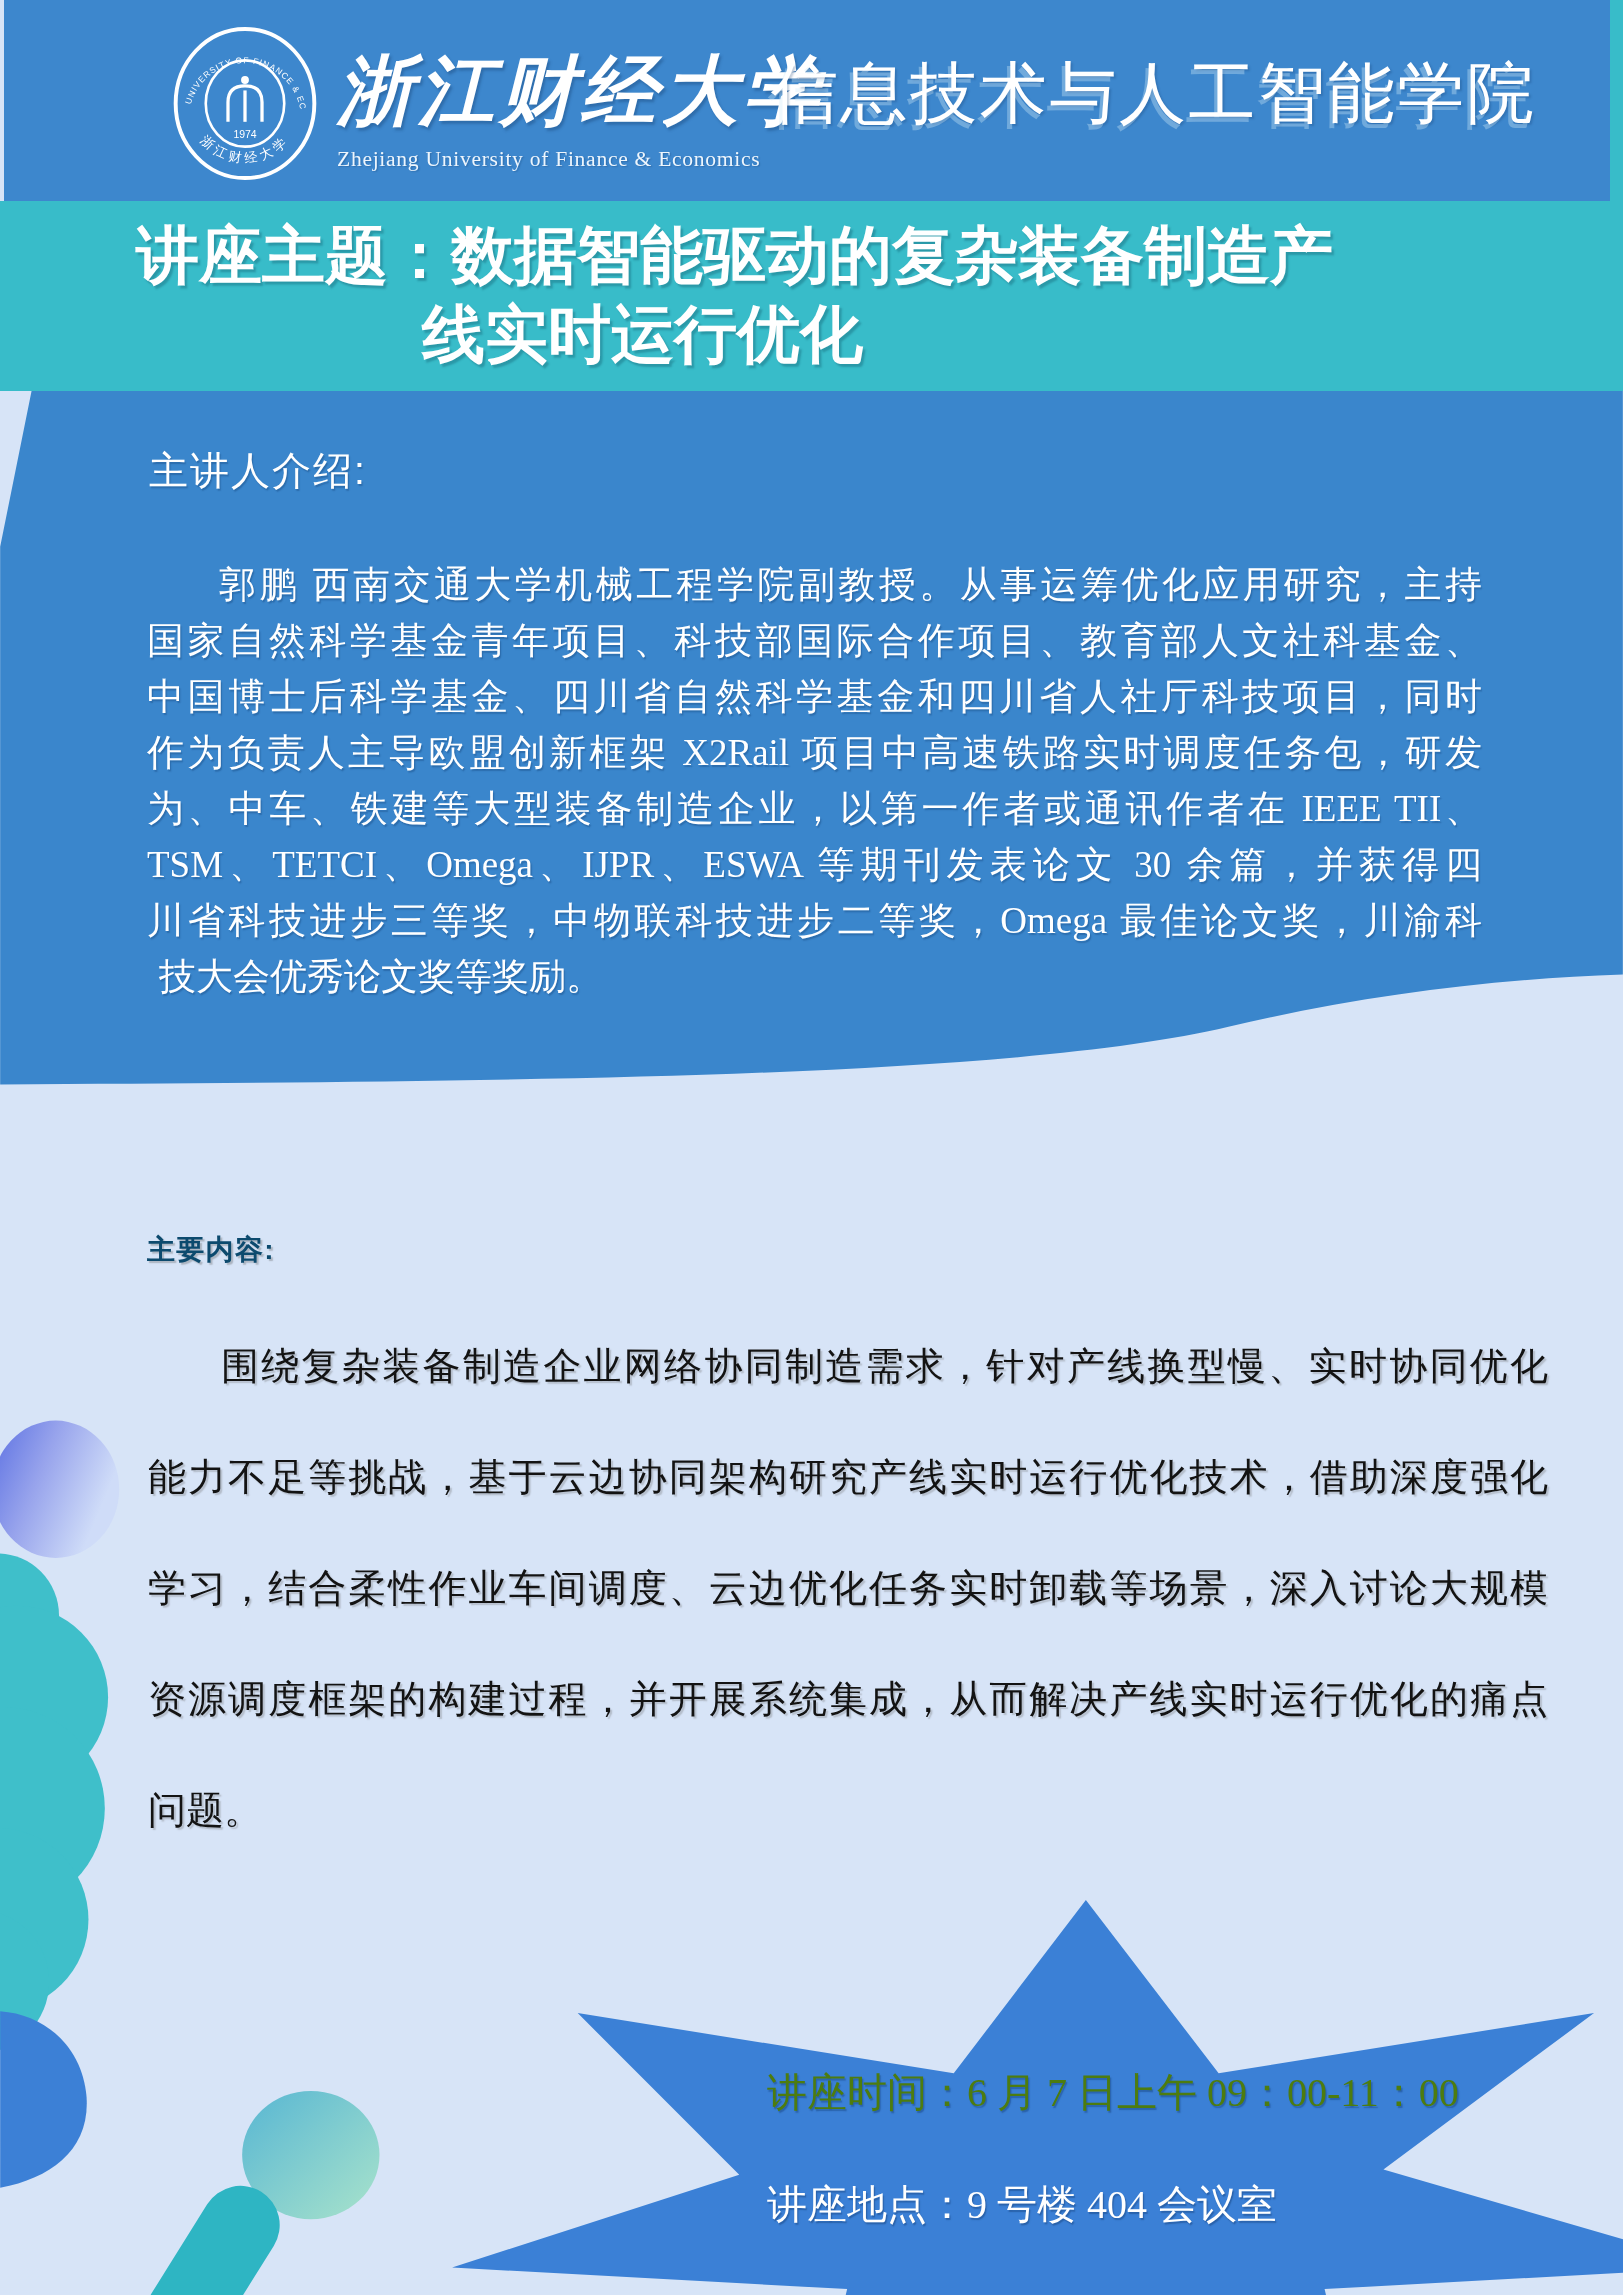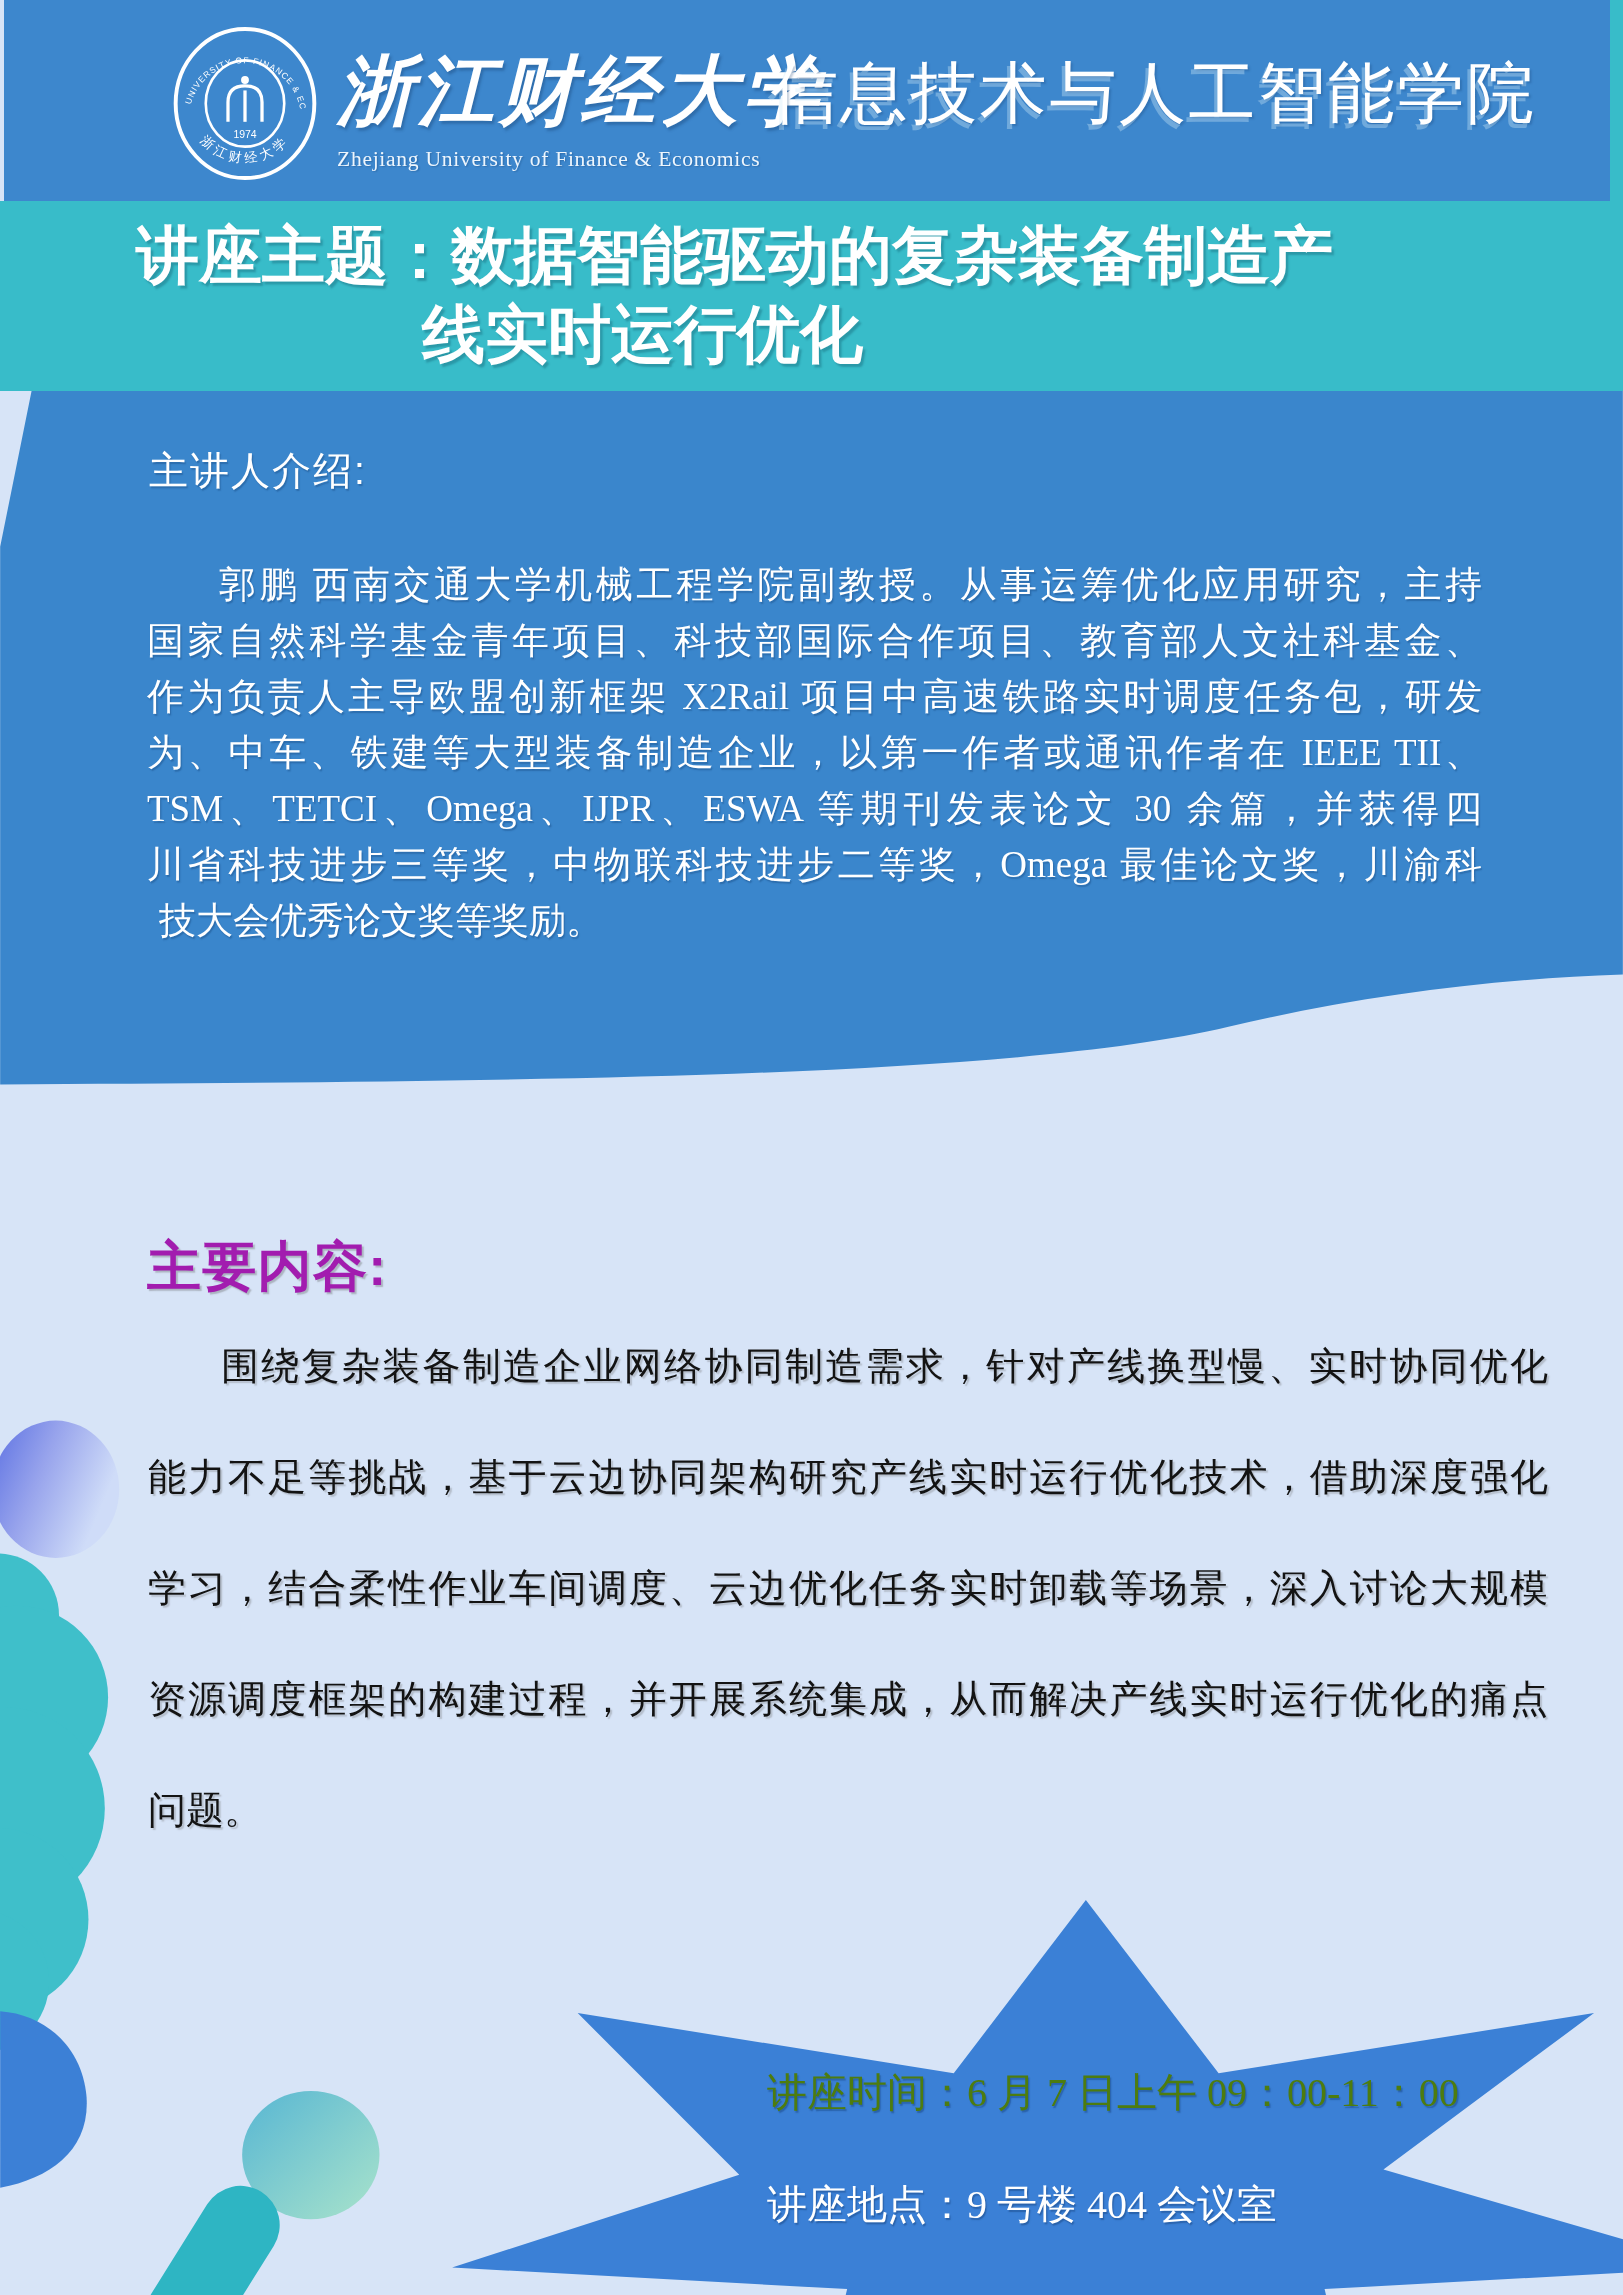--- a/index.html
+++ b/index.html
@@ -67,21 +67,21 @@
     position:absolute;left:147px;top:557px;width:1335px;
     color:#ffffff;font-size:37px;line-height:56px;
     text-shadow:1.3px 2px 1.3px rgba(10,50,100,0.3);
   }
   .speaker-block .tline{text-align:justify;text-align-last:justify;}
   .speaker-block .tline.first{text-indent:72px;}
   .speaker-block .tline.last{text-align:left;text-align-last:left;margin-left:12px;}
   
   .content-heading{
     position:absolute;left:147px;top:1231px;
-    color:#a21caf;font-size:54px;font-weight:700;letter-spacing:1.3px;white-space:nowrap;
+    color:#0c4a6e;font-size:28px;font-weight:700;letter-spacing:1.3px;white-space:nowrap;
     font-family:"Liberation Sans", sans-serif;
     text-shadow:2px 2px 1.3px rgba(90,90,90,0.35);
   }
   .content-block{
     position:absolute;left:148px;top:1311px;width:1400px;
     color:#131313;font-size:38px;line-height:111px;
     text-shadow:2px 2px 1.3px rgba(100,100,100,0.3);
   }
   .content-block .tline{text-align:justify;text-align-last:justify;}
   .content-block .tline.first{text-indent:73px;}
@@ -170,20 +170,21 @@
 
   <div class="title-row1">
     <span>讲座主题：</span><span>数据智能驱动的复杂装备制造产</span>
   </div>
   <div class="title-row2">线实时运行优化</div>
 
   <div class="speaker-heading">主讲人介绍:</div>
   <div class="speaker-block">
     <div class="tline first">郭鹏 西南交通大学机械工程学院副教授。从事运筹优化应用研究，主持</div>
     <div class="tline">国家自然科学基金青年项目、科技部国际合作项目、教育部人文社科基金、</div>
+    <div class="tline">中国博士后科学基金、四川省自然科学基金和四川省人社厅科技项目，同时</div>
     <div class="tline">作为负责人主导欧盟创新框架 X2Rail 项目中高速铁路实时调度任务包，研发</div>
     <div class="tline">为、中车、铁建等大型装备制造企业，以第一作者或通讯作者在 IEEE TII、</div>
     <div class="tline">TSM、TETCI、Omega、IJPR、ESWA 等期刊发表论文 30 余篇，并获得四</div>
     <div class="tline">川省科技进步三等奖，中物联科技进步二等奖，Omega 最佳论文奖，川渝科</div>
     <div class="tline last">技大会优秀论文奖等奖励。</div>
   </div>
 
   <div class="content-heading">主要内容:</div>
   <div class="content-block">
     <div class="tline first">围绕复杂装备制造企业网络协同制造需求，针对产线换型慢、实时协同优化</div>

